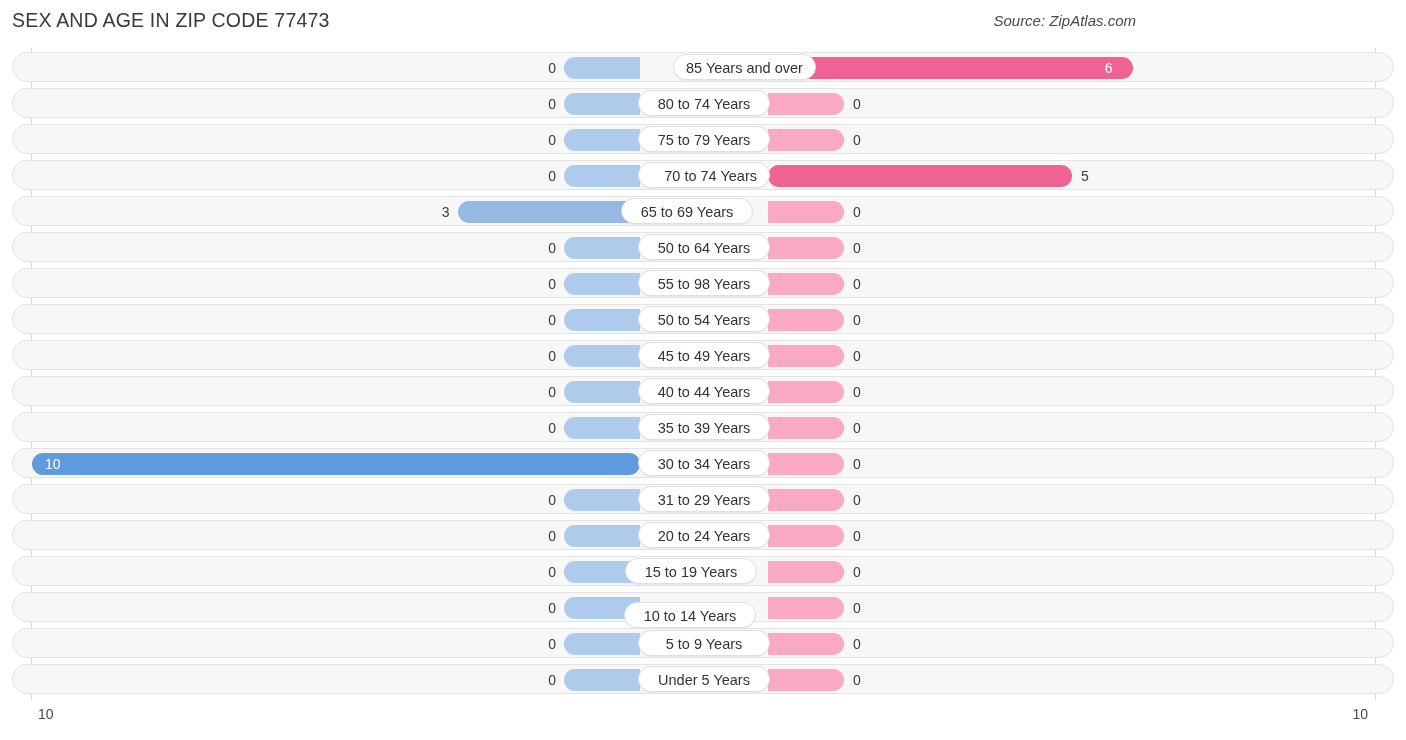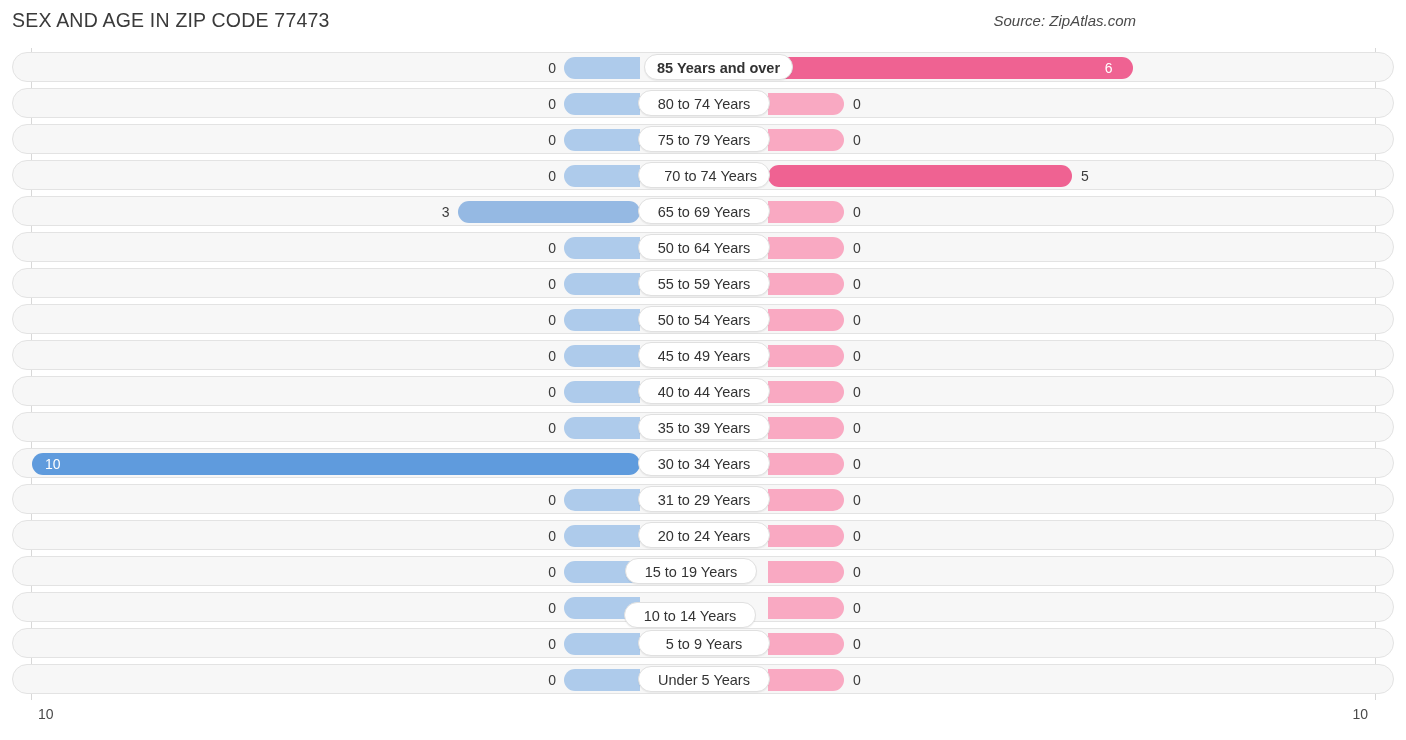--- a/index.html
+++ b/index.html
@@ -168,21 +168,21 @@
 </div>
 
 <div id="plot">
   <div class="axis-line" id="axis-line-left"></div>
   <div class="axis-line" id="axis-line-right"></div>
 <div class="row" style="top: 4px;">
       <div class="bar bar-male" style="left: 551px; width: 76px; background: rgb(174, 203, 235);"></div>
       <div class="val val-out" style="left: 511px; width: 32px; text-align: right;">0</div>
       <div class="bar bar-female capped" style="left: 755px; width: 364.8px; background: rgb(239, 98, 146);"></div>
       <div class="val val-in" style="left: 1091.8px;">6</div>
-      <div class="cat-pill" style="left: 631px; min-width: 132px; font-weight: bold;">85 Years and over</div>
+      <div class="cat-pill" style="left: 660px; min-width: 132px;">85 Years and over</div>
     </div>
     <div class="row" style="top: 40px;">
       <div class="bar bar-male" style="left: 551px; width: 76px; background: rgb(174, 203, 235);"></div>
       <div class="val val-out" style="left: 511px; width: 32px; text-align: right;">0</div>
       <div class="bar bar-female" style="left: 755px; width: 76px; background: rgb(249, 169, 194);"></div>
       <div class="val val-out" style="left: 840px;">0</div>
       <div class="cat-pill" style="left: 625px; min-width: 132px;">80 to 74 Years</div>
     </div>
     <div class="row" style="top: 76px;">
       <div class="bar bar-male" style="left: 551px; width: 76px; background: rgb(174, 203, 235);"></div>
@@ -196,35 +196,35 @@
       <div class="val val-out" style="left: 511px; width: 32px; text-align: right;">0</div>
       <div class="bar bar-female capped" style="left: 755px; width: 304px; background: rgb(239, 98, 146);"></div>
       <div class="val val-out" style="left: 1068px;">5</div>
       <div class="cat-pill" style="left: 625px; min-width: 132px; text-align: right;">70 to 74 Years</div>
     </div>
     <div class="row" style="top: 148px;">
       <div class="bar bar-male capped" style="left: 444.6px; width: 182.4px; background: rgb(149, 185, 227);"></div>
       <div class="val val-out" style="left: 404.6px; width: 32px; text-align: right;">3</div>
       <div class="bar bar-female" style="left: 755px; width: 76px; background: rgb(249, 169, 194);"></div>
       <div class="val val-out" style="left: 840px;">0</div>
-      <div class="cat-pill" style="left: 625px; min-width: 132px;">65 to 69 Years</div>
+      <div class="cat-pill" style="left: 608px; min-width: 132px;">65 to 69 Years</div>
     </div>
     <div class="row" style="top: 184px;">
       <div class="bar bar-male" style="left: 551px; width: 76px; background: rgb(174, 203, 235);"></div>
       <div class="val val-out" style="left: 511px; width: 32px; text-align: right;">0</div>
       <div class="bar bar-female" style="left: 755px; width: 76px; background: rgb(249, 169, 194);"></div>
       <div class="val val-out" style="left: 840px;">0</div>
       <div class="cat-pill" style="left: 625px; min-width: 132px;">50 to 64 Years</div>
     </div>
     <div class="row" style="top: 220px;">
       <div class="bar bar-male" style="left: 551px; width: 76px; background: rgb(174, 203, 235);"></div>
       <div class="val val-out" style="left: 511px; width: 32px; text-align: right;">0</div>
       <div class="bar bar-female" style="left: 755px; width: 76px; background: rgb(249, 169, 194);"></div>
       <div class="val val-out" style="left: 840px;">0</div>
-      <div class="cat-pill" style="left: 625px; min-width: 132px;">55 to 59 Years</div>
+      <div class="cat-pill" style="left: 625px; min-width: 132px;">55 to 98 Years</div>
     </div>
     <div class="row" style="top: 256px;">
       <div class="bar bar-male" style="left: 551px; width: 76px; background: rgb(174, 203, 235);"></div>
       <div class="val val-out" style="left: 511px; width: 32px; text-align: right;">0</div>
       <div class="bar bar-female" style="left: 755px; width: 76px; background: rgb(249, 169, 194);"></div>
       <div class="val val-out" style="left: 840px;">0</div>
       <div class="cat-pill" style="left: 625px; min-width: 132px;">50 to 54 Years</div>
     </div>
     <div class="row" style="top: 292px;">
       <div class="bar bar-male" style="left: 551px; width: 76px; background: rgb(174, 203, 235);"></div>

